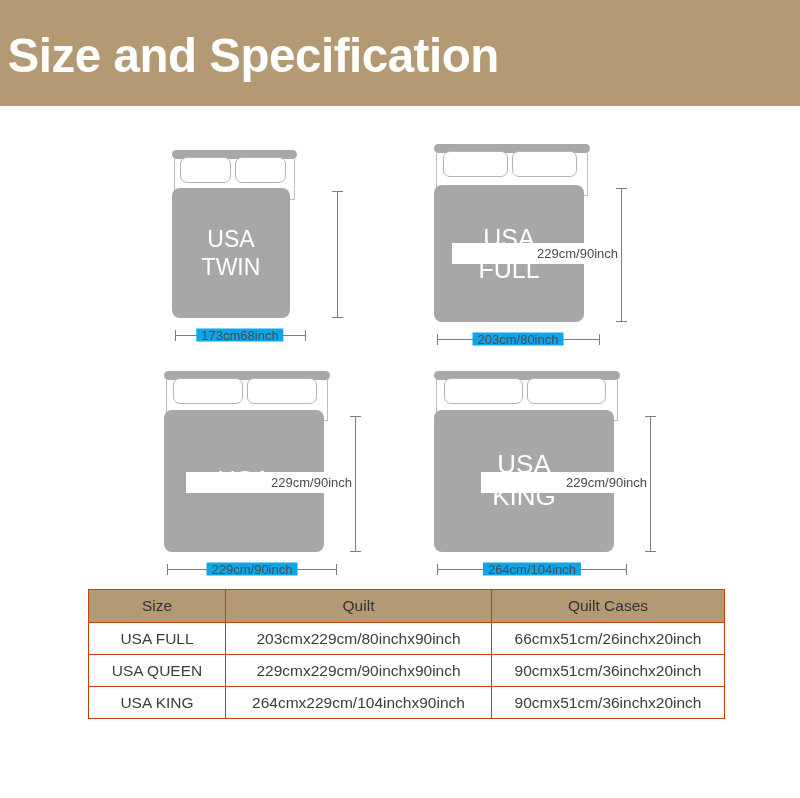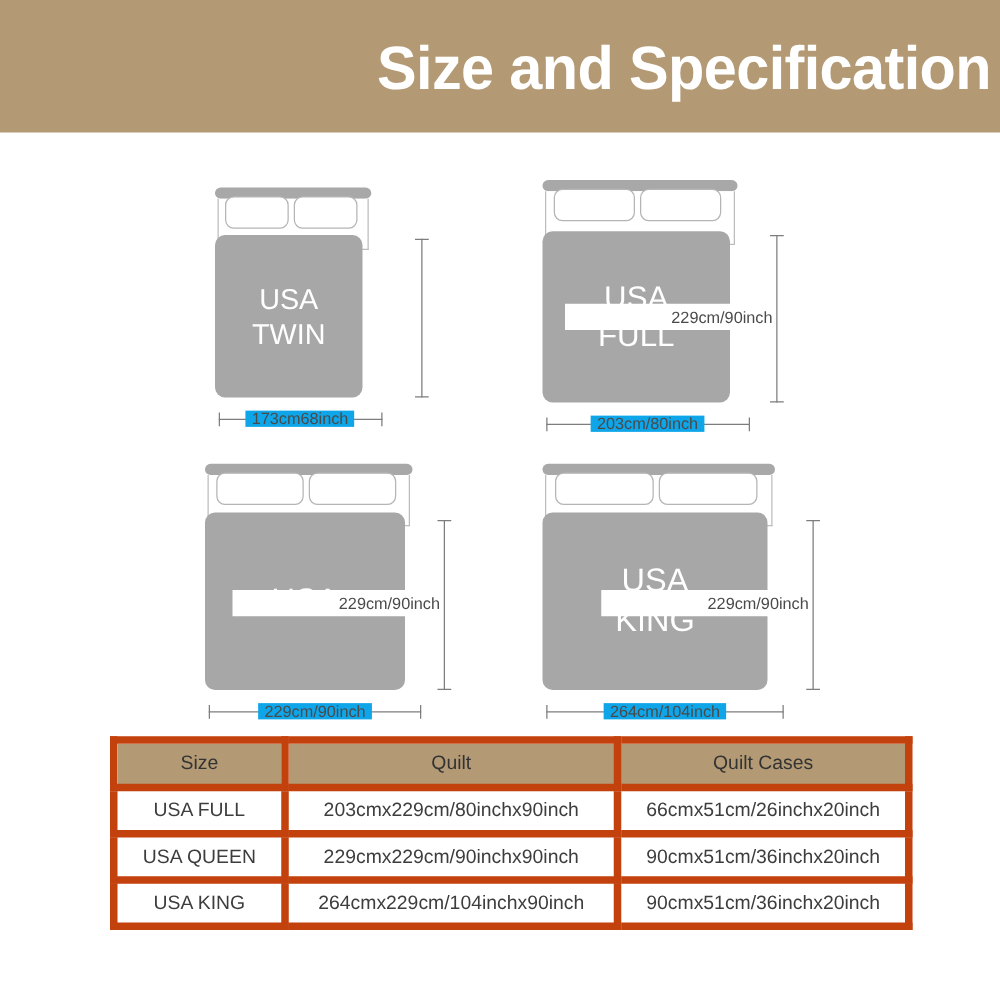--- a/index.html
+++ b/index.html
@@ -19,21 +19,21 @@
   
   .banner {
     position: absolute;
     left: 0;
     top: 0;
     width: 800px;
     height: 106px;
     background: #b39a74;
     display: flex;
     align-items: center;
-    justify-content: flex-end;
+    justify-content: flex-start;
   }
   .banner-title {
     color: #ffffff;
     font-family: "Liberation Sans", sans-serif;
     font-size: 49px;
     font-weight: bold;
     letter-spacing: -0.5px;
     transform: scaleX(0.97);
     white-space: nowrap;
     line-height: 1;
@@ -160,21 +160,21 @@
     top: 589px;
     width: 636px;
   }
   table.spec {
     border-collapse: collapse;
     width: 636px;
     table-layout: fixed;
   }
   table.spec th,
   table.spec td {
-    border: 6px solid #c2410c;
+    border: 1px solid #c2410c;
     height: 31px;
     font-size: 15.5px;
     font-weight: normal;
     text-align: center;
     color: #3d3d3d;
     padding: 0 2px;
     white-space: nowrap;
     overflow: hidden;
   }
   table.spec thead th {

